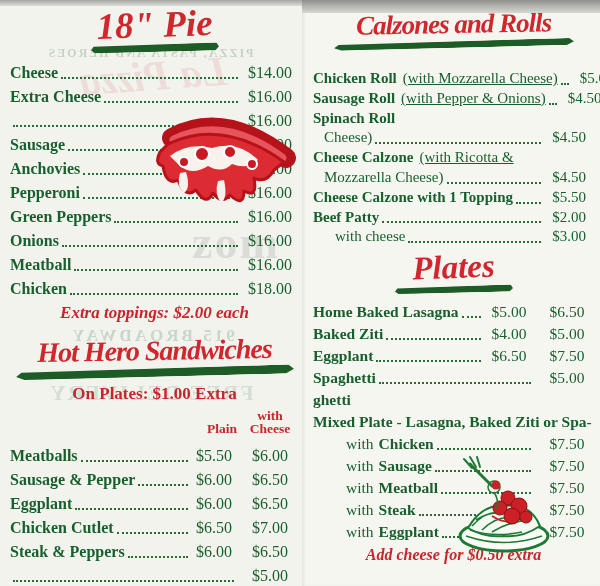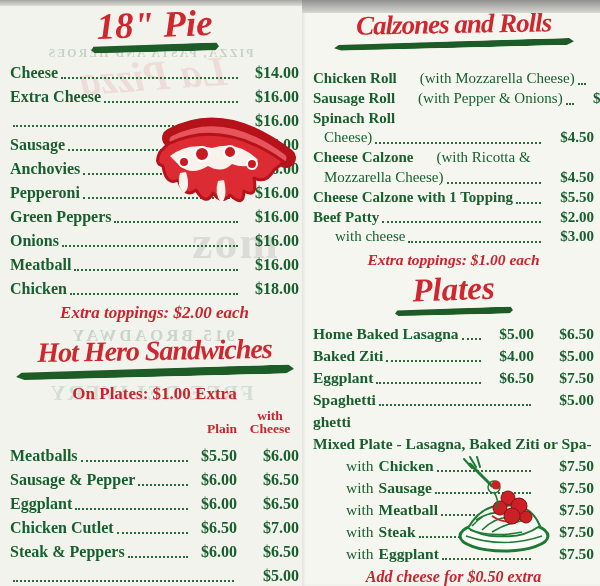--- a/index.html
+++ b/index.html
@@ -44,25 +44,25 @@
     clip-path:polygon(0 60%,2% 15%,98% 0,100% 50%,97% 100%,3% 95%);}
   .brush-pie{width:128px;margin-top:-2px;}
   .brush-hero{width:278px;height:9px;margin-top:1px;}
   .brush-cal{width:240px;height:7px;margin-top:0;}
   .brush-plates{width:118px;height:7px;margin-top:0;}
 
   
   .row{display:flex;align-items:baseline;color:#175f2d;}
   .row .b{font-weight:bold;white-space:nowrap;}
   .row .n{font-weight:normal;white-space:nowrap;}
-  .b + .n{margin-left:23px;}
+  .b + .n{margin-left:6px;text-decoration:underline;}
   .n.pre{margin-right:5px;}
   .dots{flex:1 1 auto;min-width:8px;border-bottom:2px dotted #2a6b38;
     align-self:flex-end;margin:0 3px 5px;}
-  .price{font-weight:bold;text-align:right;flex:0 0 auto;}
+  .price{font-weight:normal;text-align:center;flex:0 0 auto;}
 
   .sec-pie{margin-top:9px;}
   .sec-pie .row{font-size:16px;line-height:24px;}
   .sec-pie .p2{width:58px;}
   .sec-pie .dots{margin-bottom:6px;}
 
   .note{font-style:italic;font-weight:bold;color:#c8242b;text-align:center;}
   .note-pie{font-size:17px;line-height:20px;margin-top:2px;}
 
   .subtitle{font-weight:bold;color:#c8242b;text-align:center;font-size:17px;line-height:20px;margin-top:7px;}
@@ -262,21 +262,20 @@
         <span class="b">Beef Patty</span>
         <span class="dots"></span>
         <span class="price p2">$2.00</span>
       </div>
       <div class="row ind2">
         <span class="n">with cheese</span>
         <span class="dots"></span>
         <span class="price p2">$3.00</span>
       </div>
     </div>
-  <div class="note note-cal">Extra toppings: $1.00 each</div>
 
   <span class="script title-plates">Plates</span>
   <div class="brush brush-plates"></div>
 
   <div class="sec-plates">
       <div class="row">
         <span class="b">Home Baked Lasagna</span>
         <span class="dots"></span>
         <span class="price p1">$5.00</span>
         <span class="price p2">$6.50</span>

